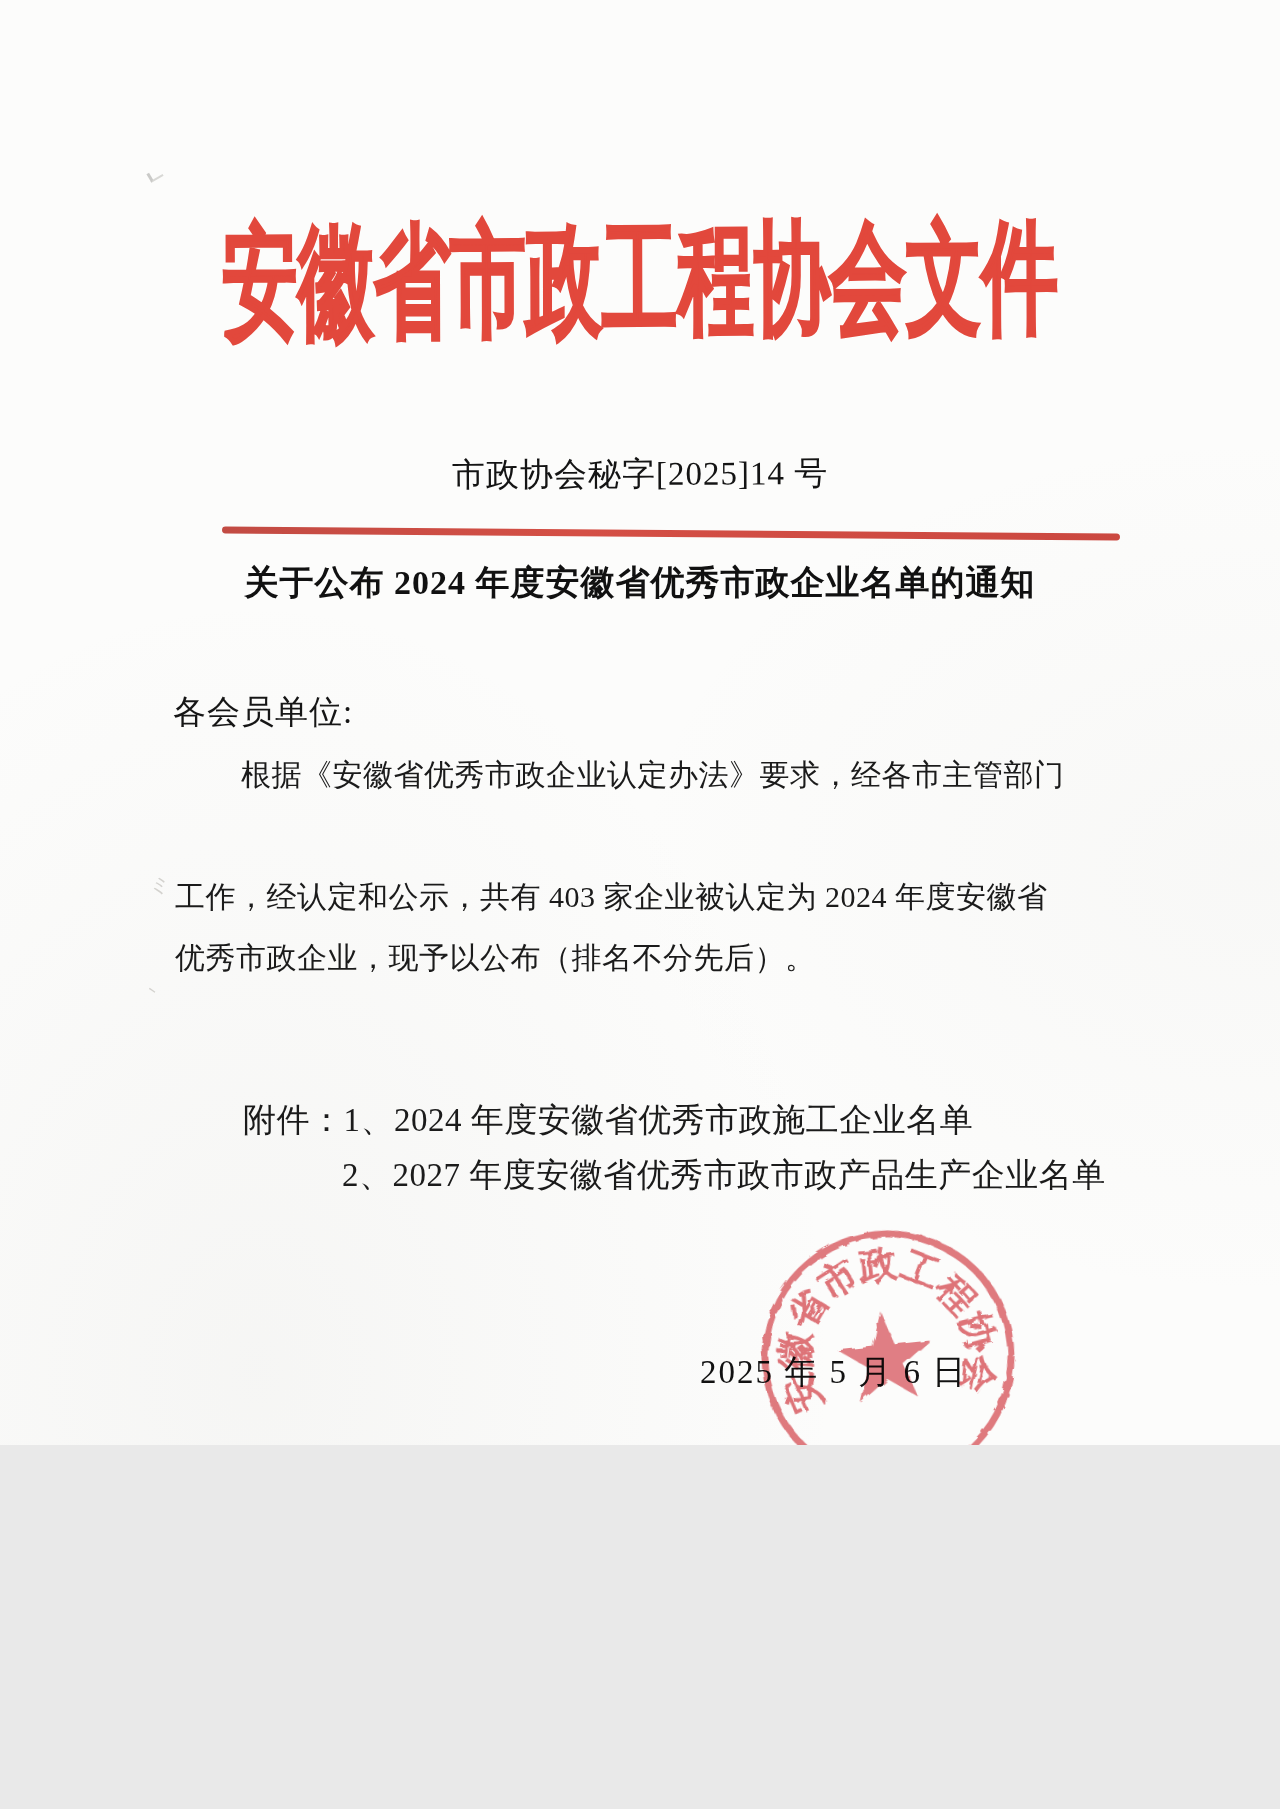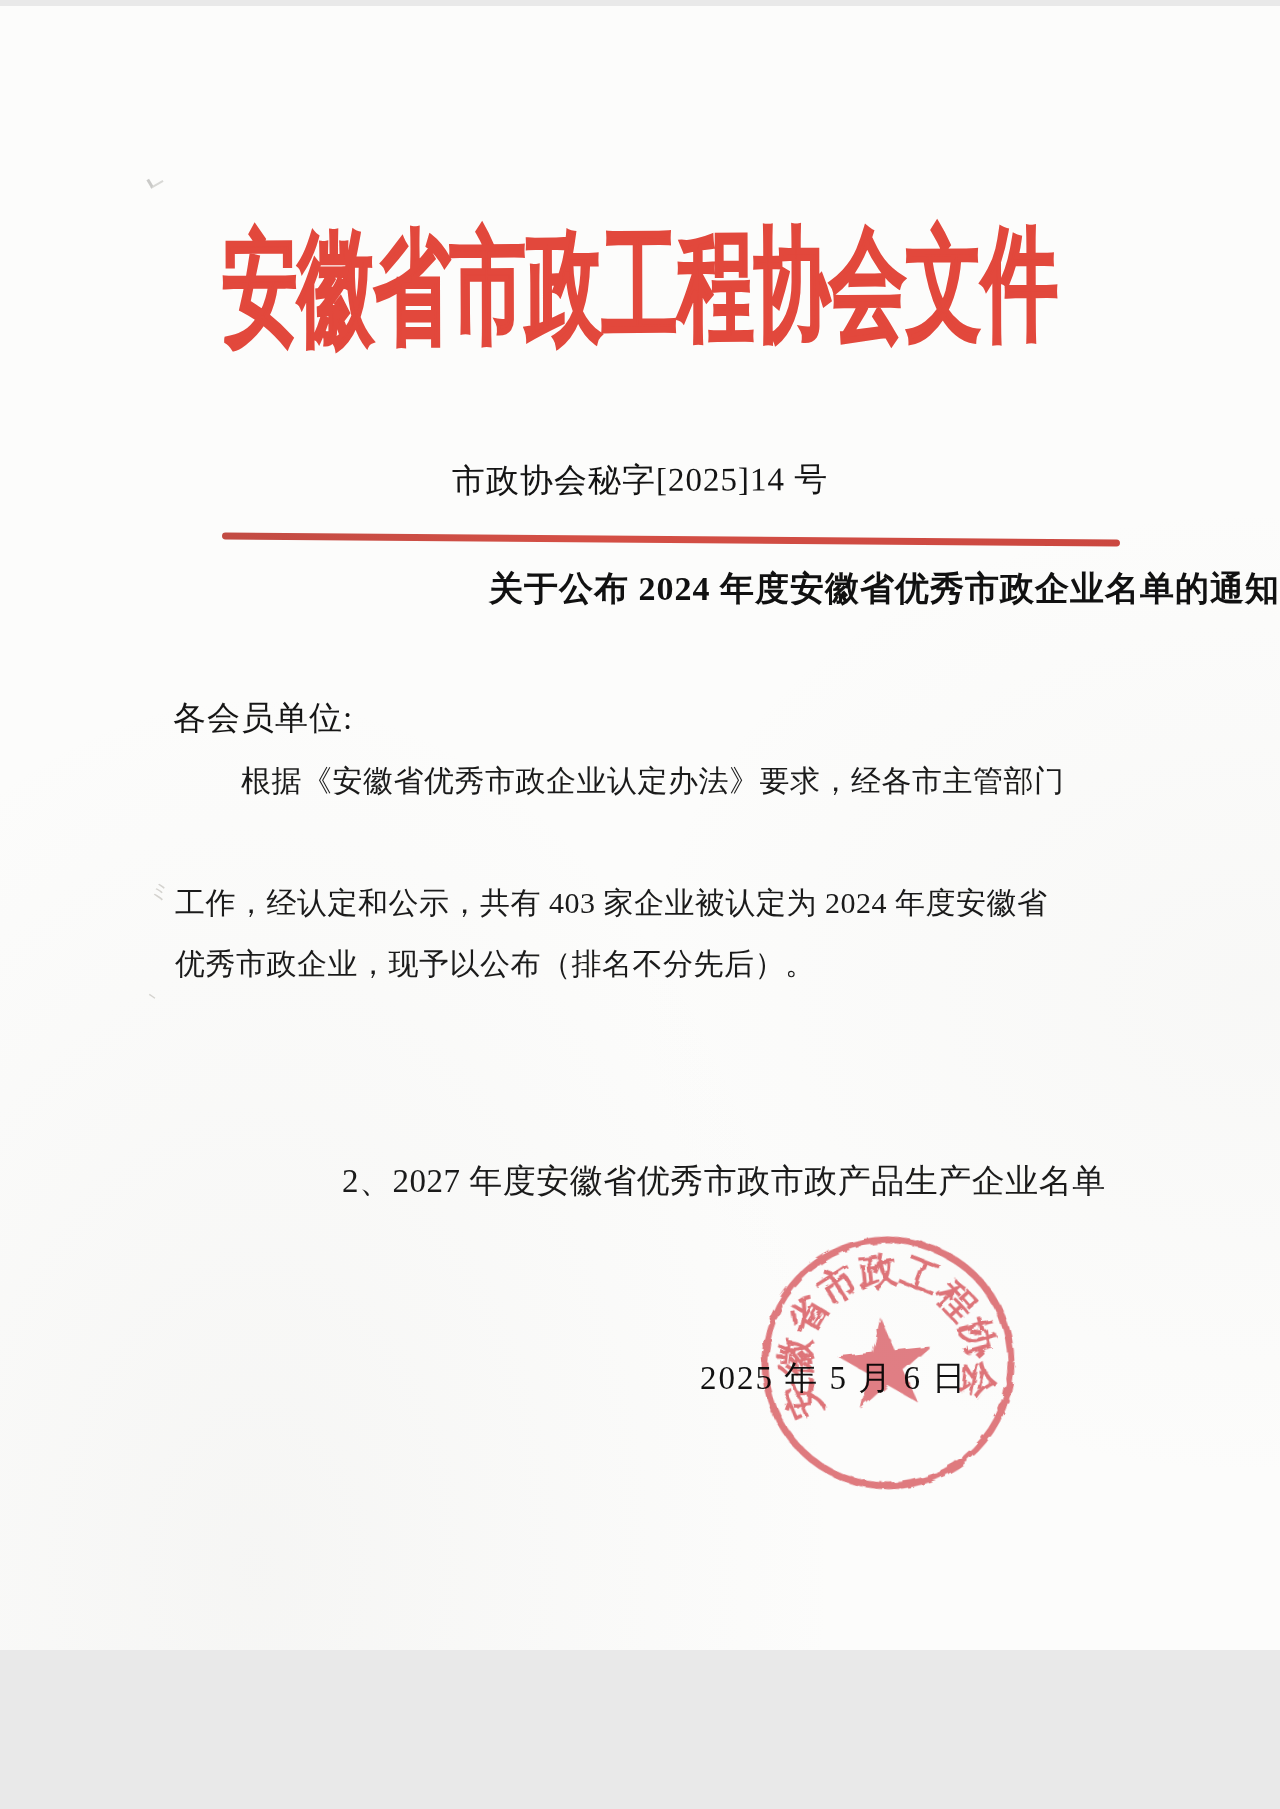--- a/index.html
+++ b/index.html
@@ -6,22 +6,22 @@
     --header-red:#e2483c;
     --line-red:#cd4a42;
     --seal-red:#d6454e;
     --text-black:#1c1c1c;
     --page-bg:#fcfcfb;
   }
   *{margin:0;padding:0;box-sizing:border-box;}
   html,body{background:#e9e9e9;}
   .page{
     position:relative;
-    width:1280px;height:1644px;
-    margin:6px auto;
+    width:1280px;height:1445px;
+    margin:0 auto;
     background:
       radial-gradient(ellipse at 20% 95%, rgba(190,190,185,.10), transparent 40%),
       radial-gradient(ellipse at 98% 60%, rgba(200,200,195,.08), transparent 35%),
       var(--page-bg);
     overflow:hidden;
     font-family:"Liberation Serif","DejaVu Serif",serif;
     color:var(--text-black);
   }
   .letterhead{
     position:absolute;left:0;top:202px;width:100%;height:160px;
@@ -41,21 +41,21 @@
     transform:rotate(-0.3deg);
   }
   .red-line{
     position:absolute;left:222px;top:530px;width:898px;height:7px;
     background:linear-gradient(90deg,#c24b43,#d44f45 40%,#cb4840);
     border-radius:4px;
     transform:rotate(0.45deg);
   }
   .notice-title{
     position:absolute;left:0;top:560px;width:100%;
-    text-align:right;
+    text-align:center;
     font-size:34px;font-weight:bold;letter-spacing:1px;
     color:#111;
   }
   .salutation{
     position:absolute;left:173px;top:690px;
     font-size:33px;letter-spacing:1px;color:#161616;
   }
   .body-line{
     position:absolute;left:175px;width:940px;
     font-size:30px;letter-spacing:0.5px;color:#1b1b1b;
@@ -116,20 +116,21 @@
 
   <div class="salutation">各会员单位:</div>
 
   <div class="body-line indent" style="top:755px">根据《安徽省优秀市政企业认定办法》要求，经各市主管部门</div>
   <div class="body-line" style="top:877px">工作，经认定和公示，共有 403 家企业被认定为 2024 年度安徽省</div>
   <div class="body-line" style="top:938px">优秀市政企业，现予以公布（排名不分先后）。</div>
 
   <div class="scan-artifact" style="left:150px;top:872px">ミ</div>
   <div class="scan-artifact a2" style="left:146px;top:982px">丶</div>
 
+  <div class="attach-line" style="left:243px;top:1098px">附件：1、2024 年度安徽省优秀市政施工企业名单</div>
   <div class="attach-line" style="left:342px;top:1153px">2、2027 年度安徽省优秀市政市政产品生产企业名单</div>
 
   <div class="issue-date">2025 年 5 月 6 日</div>
 
   <svg class="seal" viewBox="-150 -150 300 300" xmlns="http://www.w3.org/2000/svg">
     <defs>
       <filter id="stamp-rough" x="-20%" y="-20%" width="140%" height="140%">
         <feTurbulence type="fractalNoise" baseFrequency="0.09" numOctaves="2" seed="7" result="n"></feTurbulence>
         <feDisplacementMap in="SourceGraphic" in2="n" scale="5"></feDisplacementMap>
       </filter>

